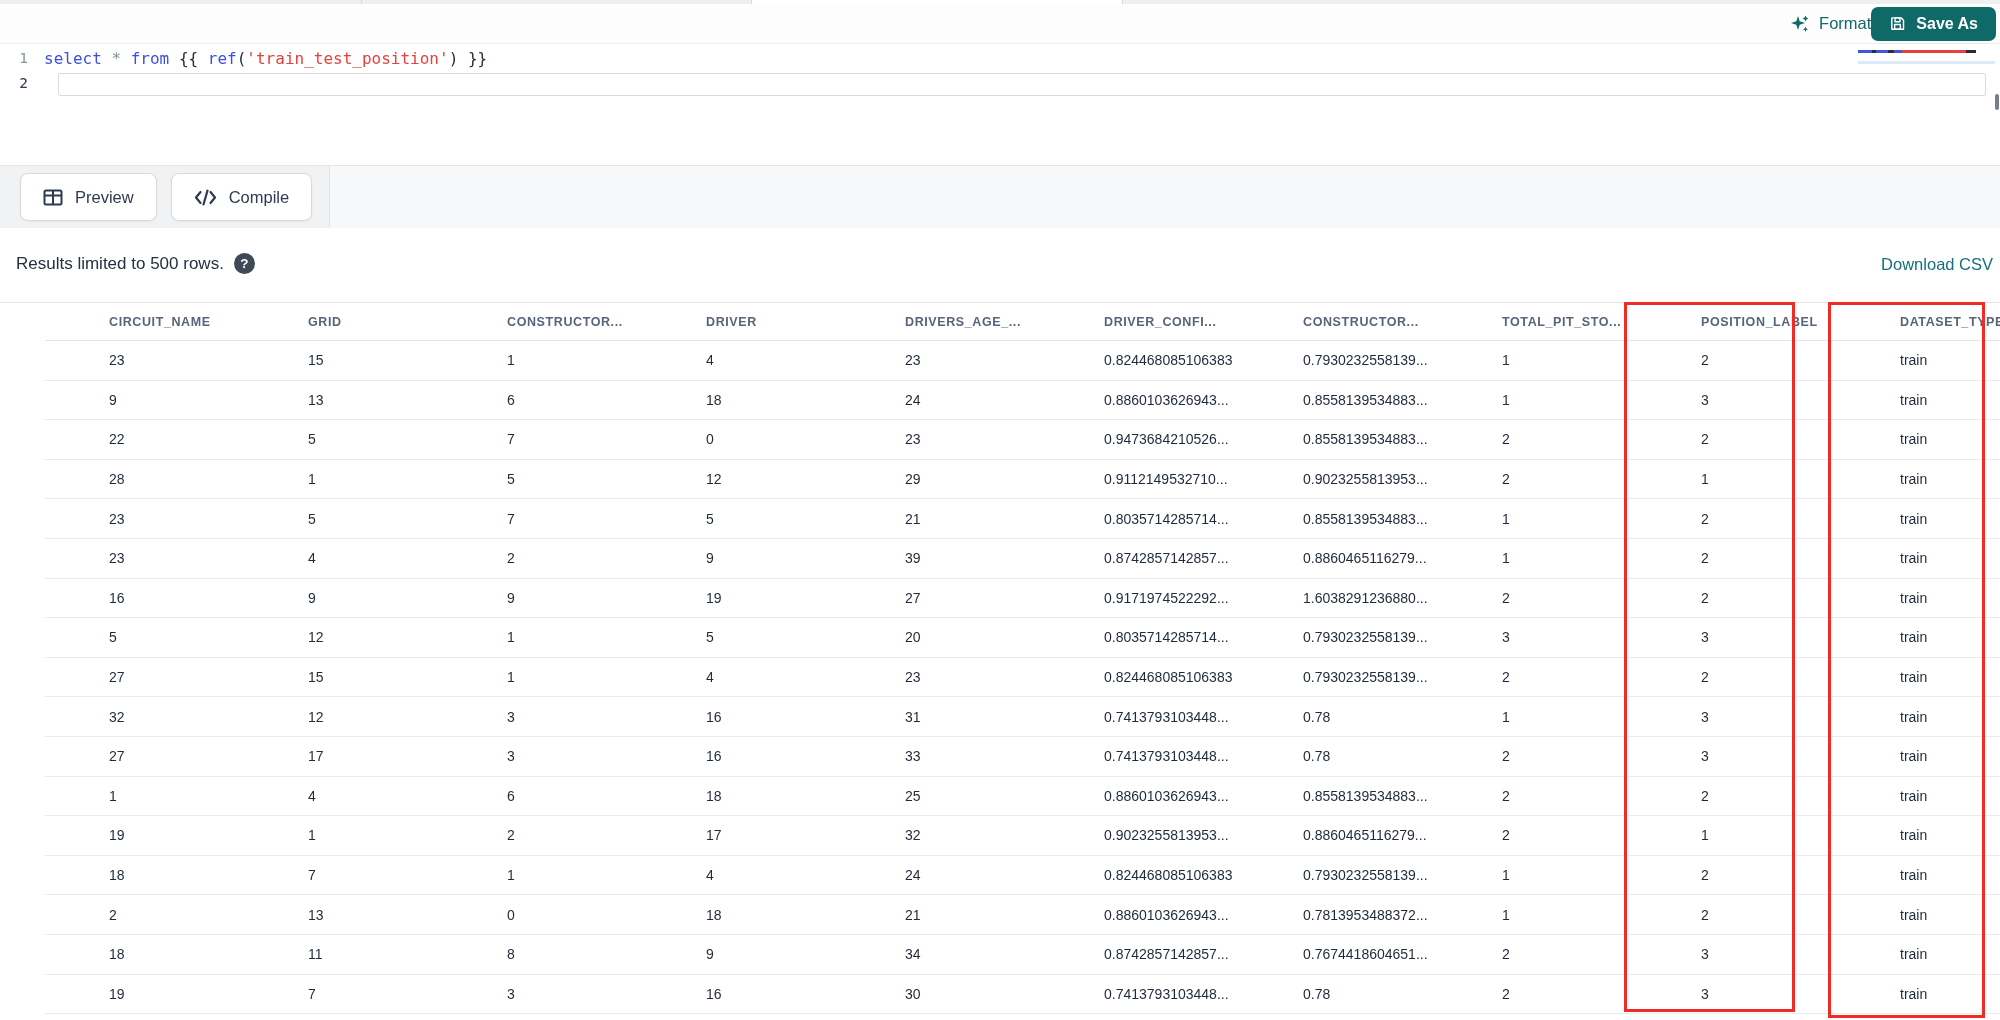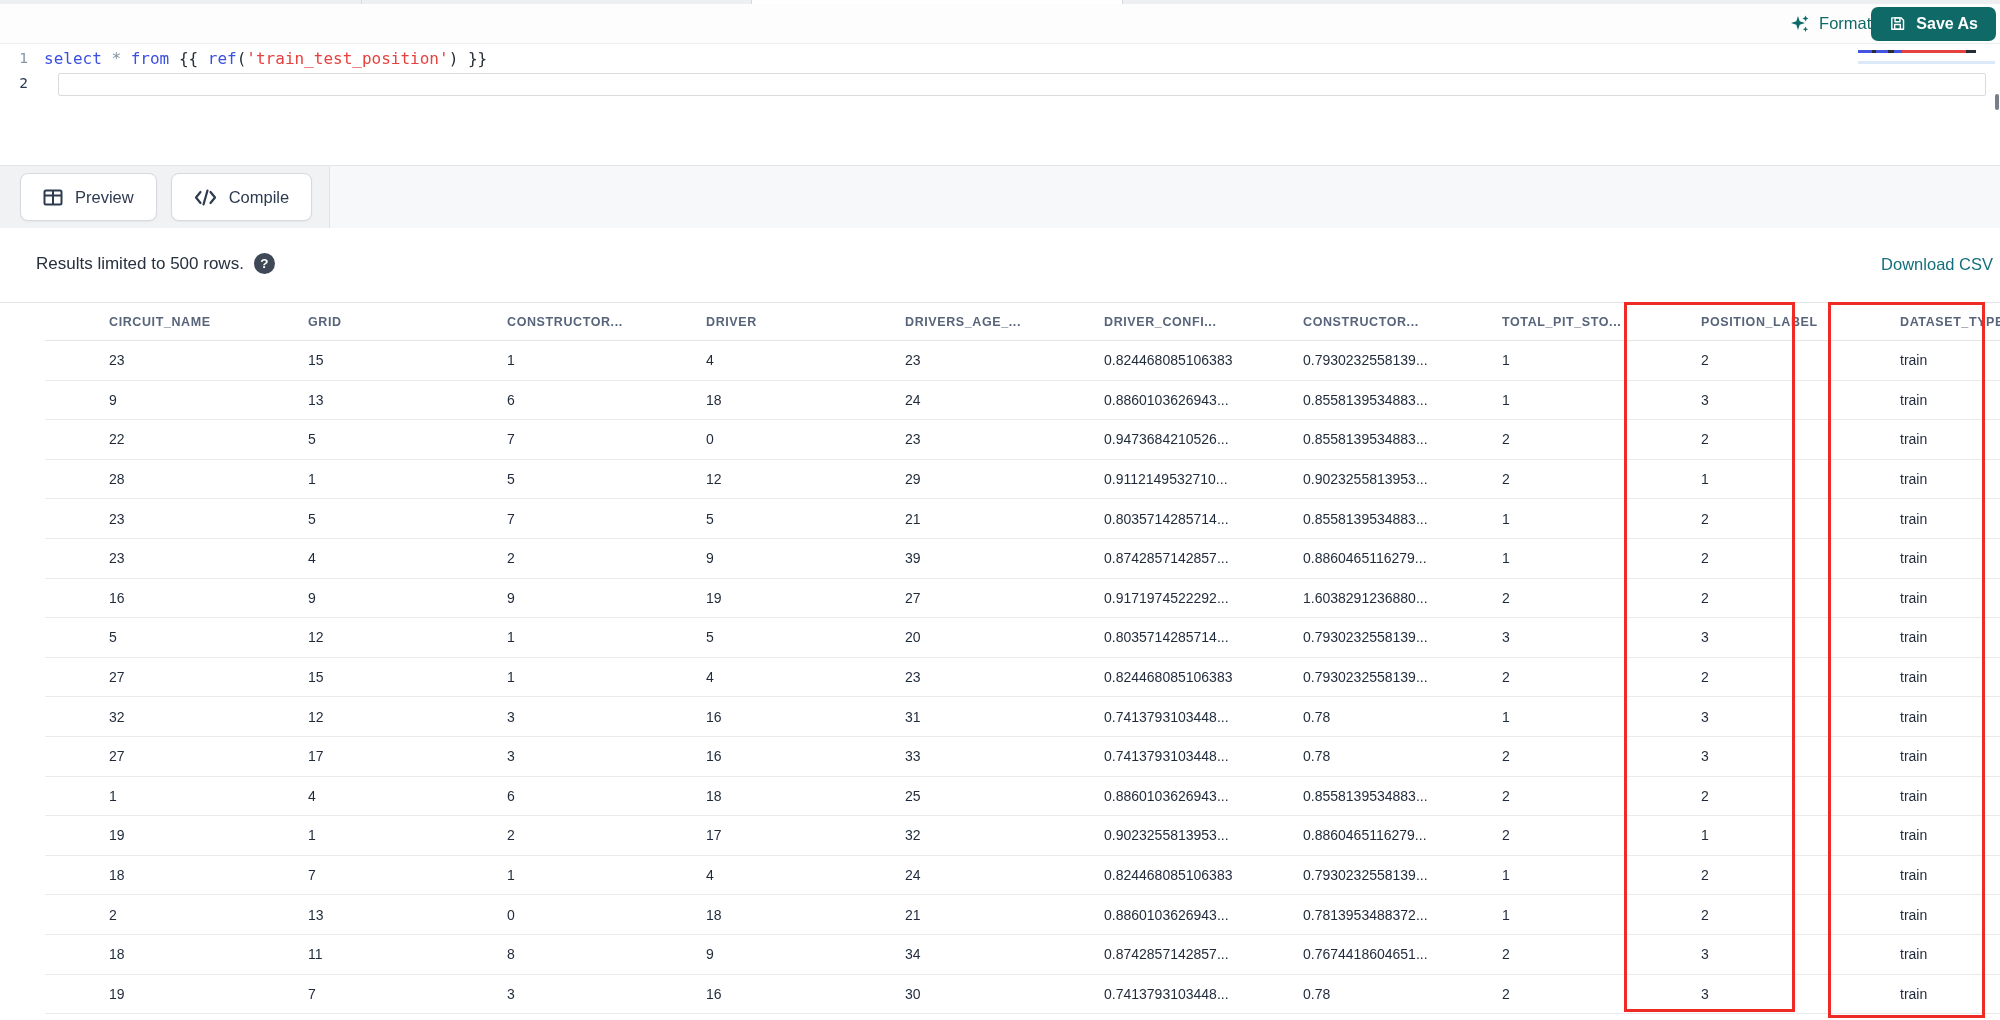--- a/index.html
+++ b/index.html
@@ -63,21 +63,21 @@
     border:1px solid #d7d9dd;border-radius:8px;cursor:pointer;font-family:inherit;
     font-size:16.5px;color:#2d3a4f;box-shadow:0 1px 2px rgba(20,30,50,.05);}
   .tabs{position:absolute;left:348px;top:0;height:100%;display:flex;gap:20px;}
   .tab{height:100%;display:flex;align-items:center;font-size:16.5px;color:#27313f;cursor:pointer;}
   .tab.active{min-width:100px;justify-content:center;position:relative;}
   .tab.active::after{content:"";position:absolute;left:0;right:0;bottom:3px;height:3px;
     background:var(--tab-underline);border-radius:1px;}
 
   
   .results-info{position:absolute;top:228px;left:0;width:2000px;height:74px;background:#fff;}
-  .limit-note{position:absolute;left:36px;top:25px;font-size:17px;color:#27303e;
+  .limit-note{position:absolute;left:16px;top:25px;font-size:17px;color:#27303e;
     display:flex;align-items:center;gap:10px;}
   .help-icon{display:inline-flex;width:21px;height:21px;border-radius:50%;background:#3e4857;
     color:#fff;font-size:13.5px;font-weight:700;align-items:center;justify-content:center;cursor:pointer;}
   .download-link{position:absolute;right:7px;top:27px;font-size:16.5px;color:var(--link-teal);
     text-decoration:none;cursor:pointer;}
 
   
   .table{position:absolute;top:302px;left:0;width:2000px;bottom:0;background:#fff;
     border-top:1px solid #e4e5e8;padding-left:45px;}
   .thead{height:38px;display:grid;grid-template-columns:repeat(9,199px) 1fr;padding-left:64px;

